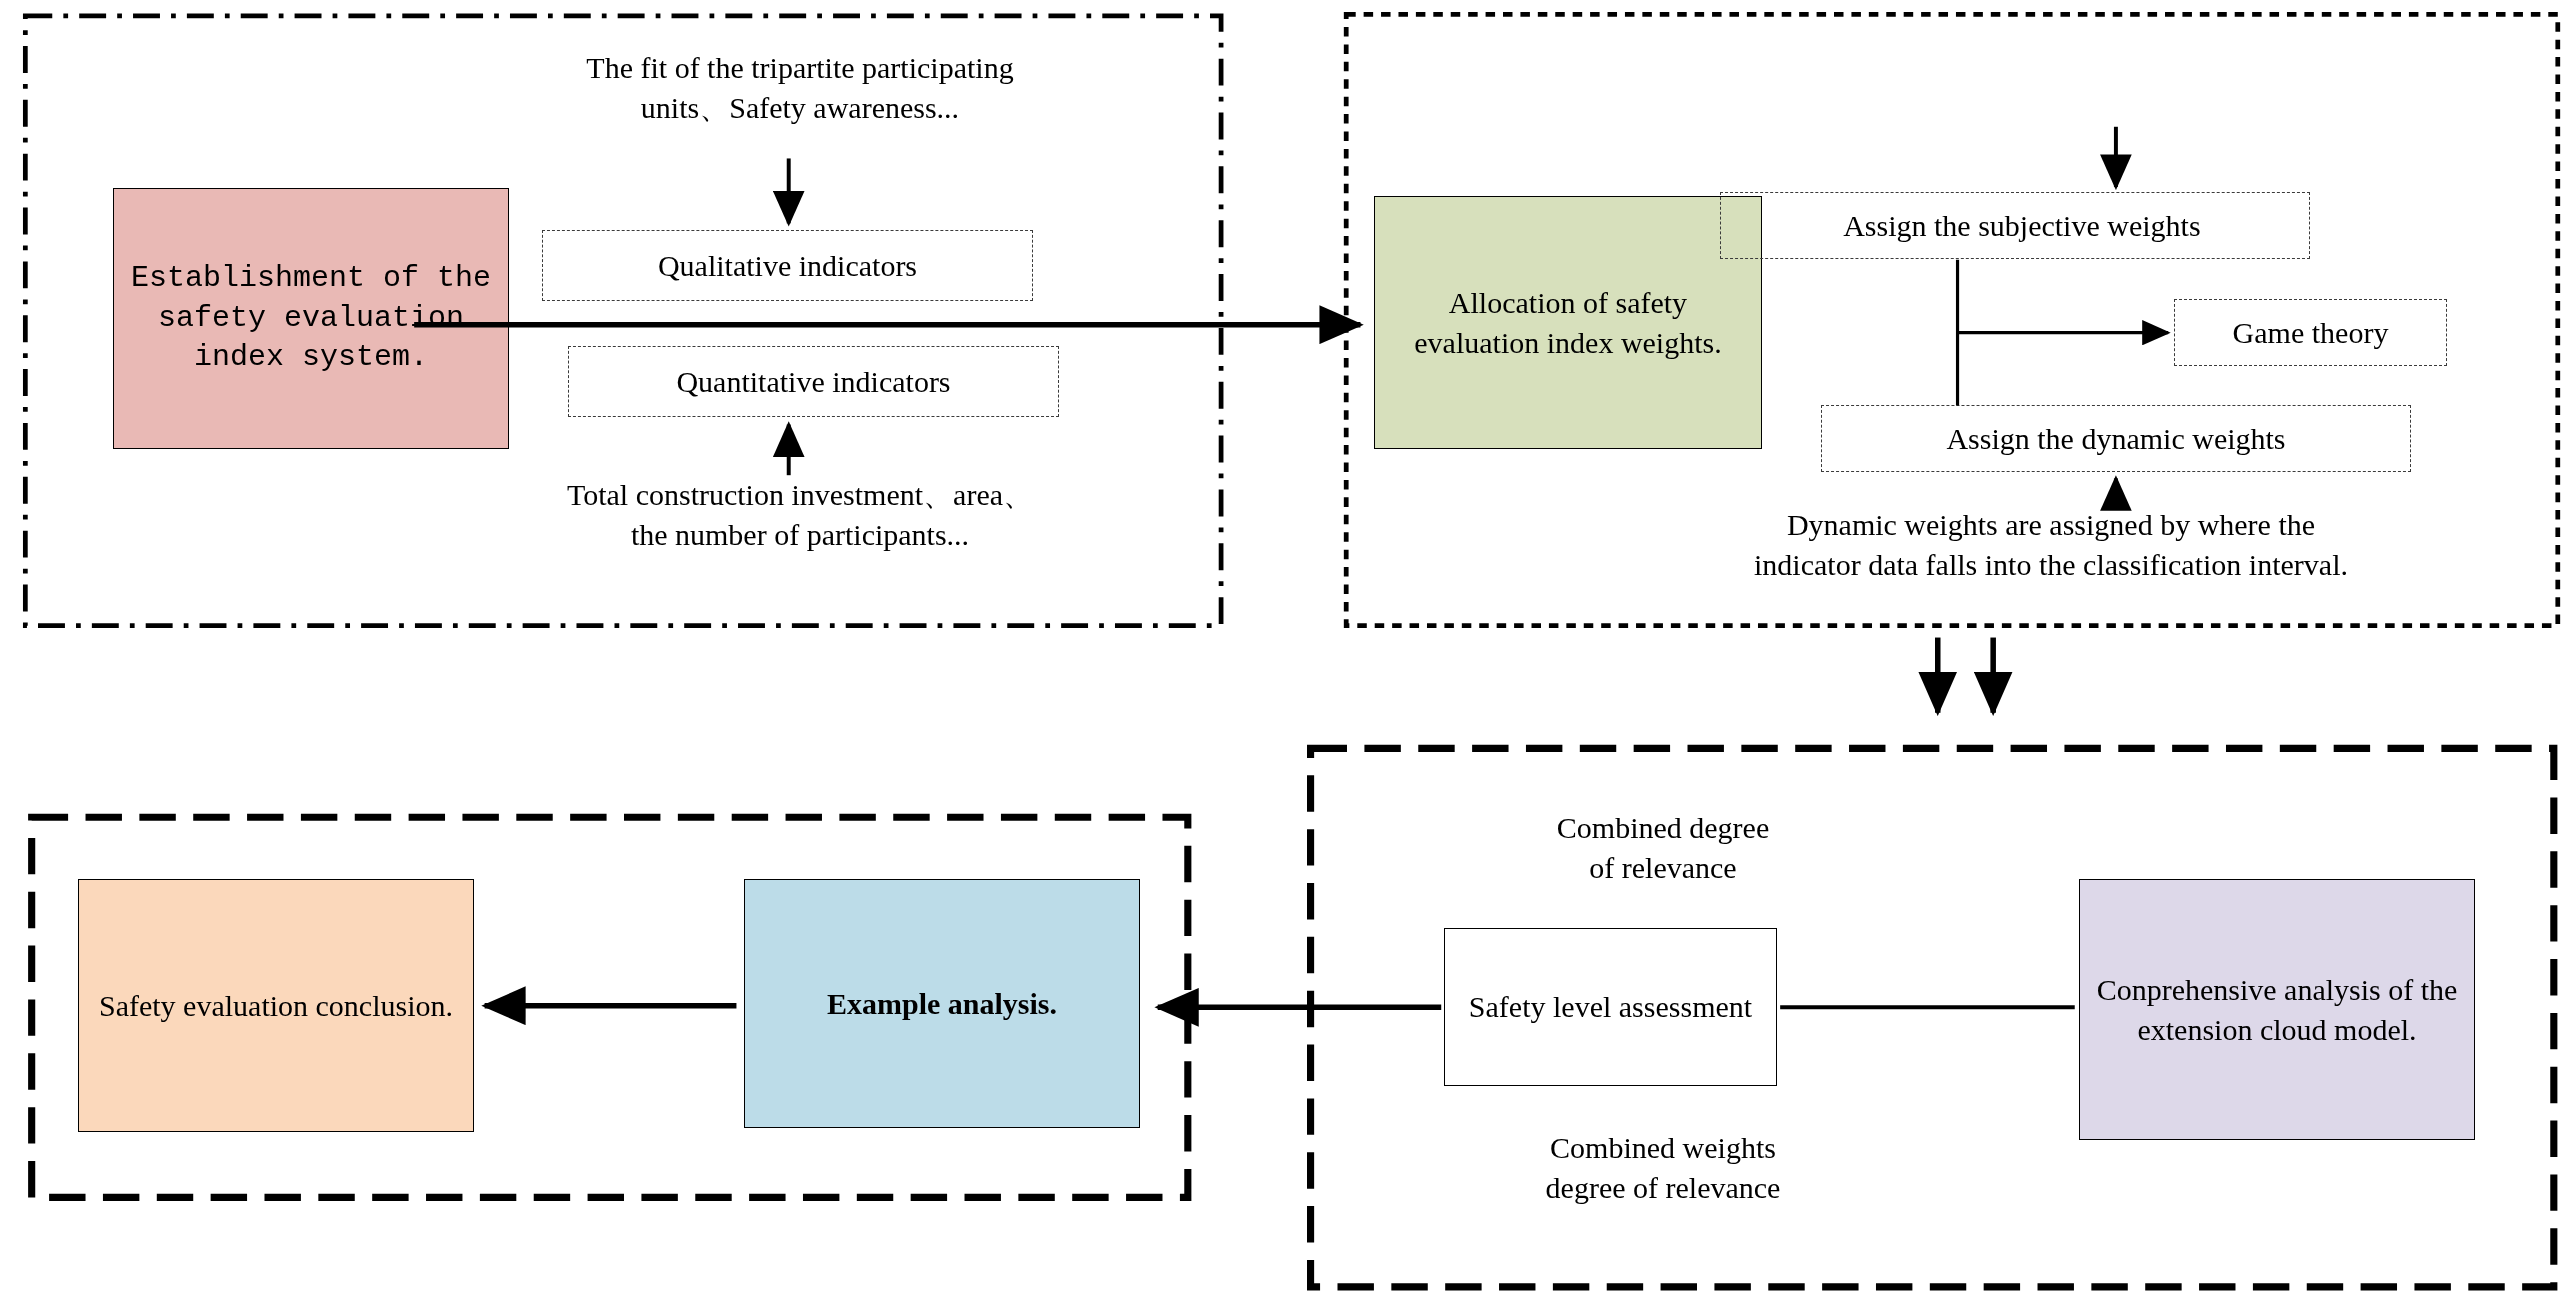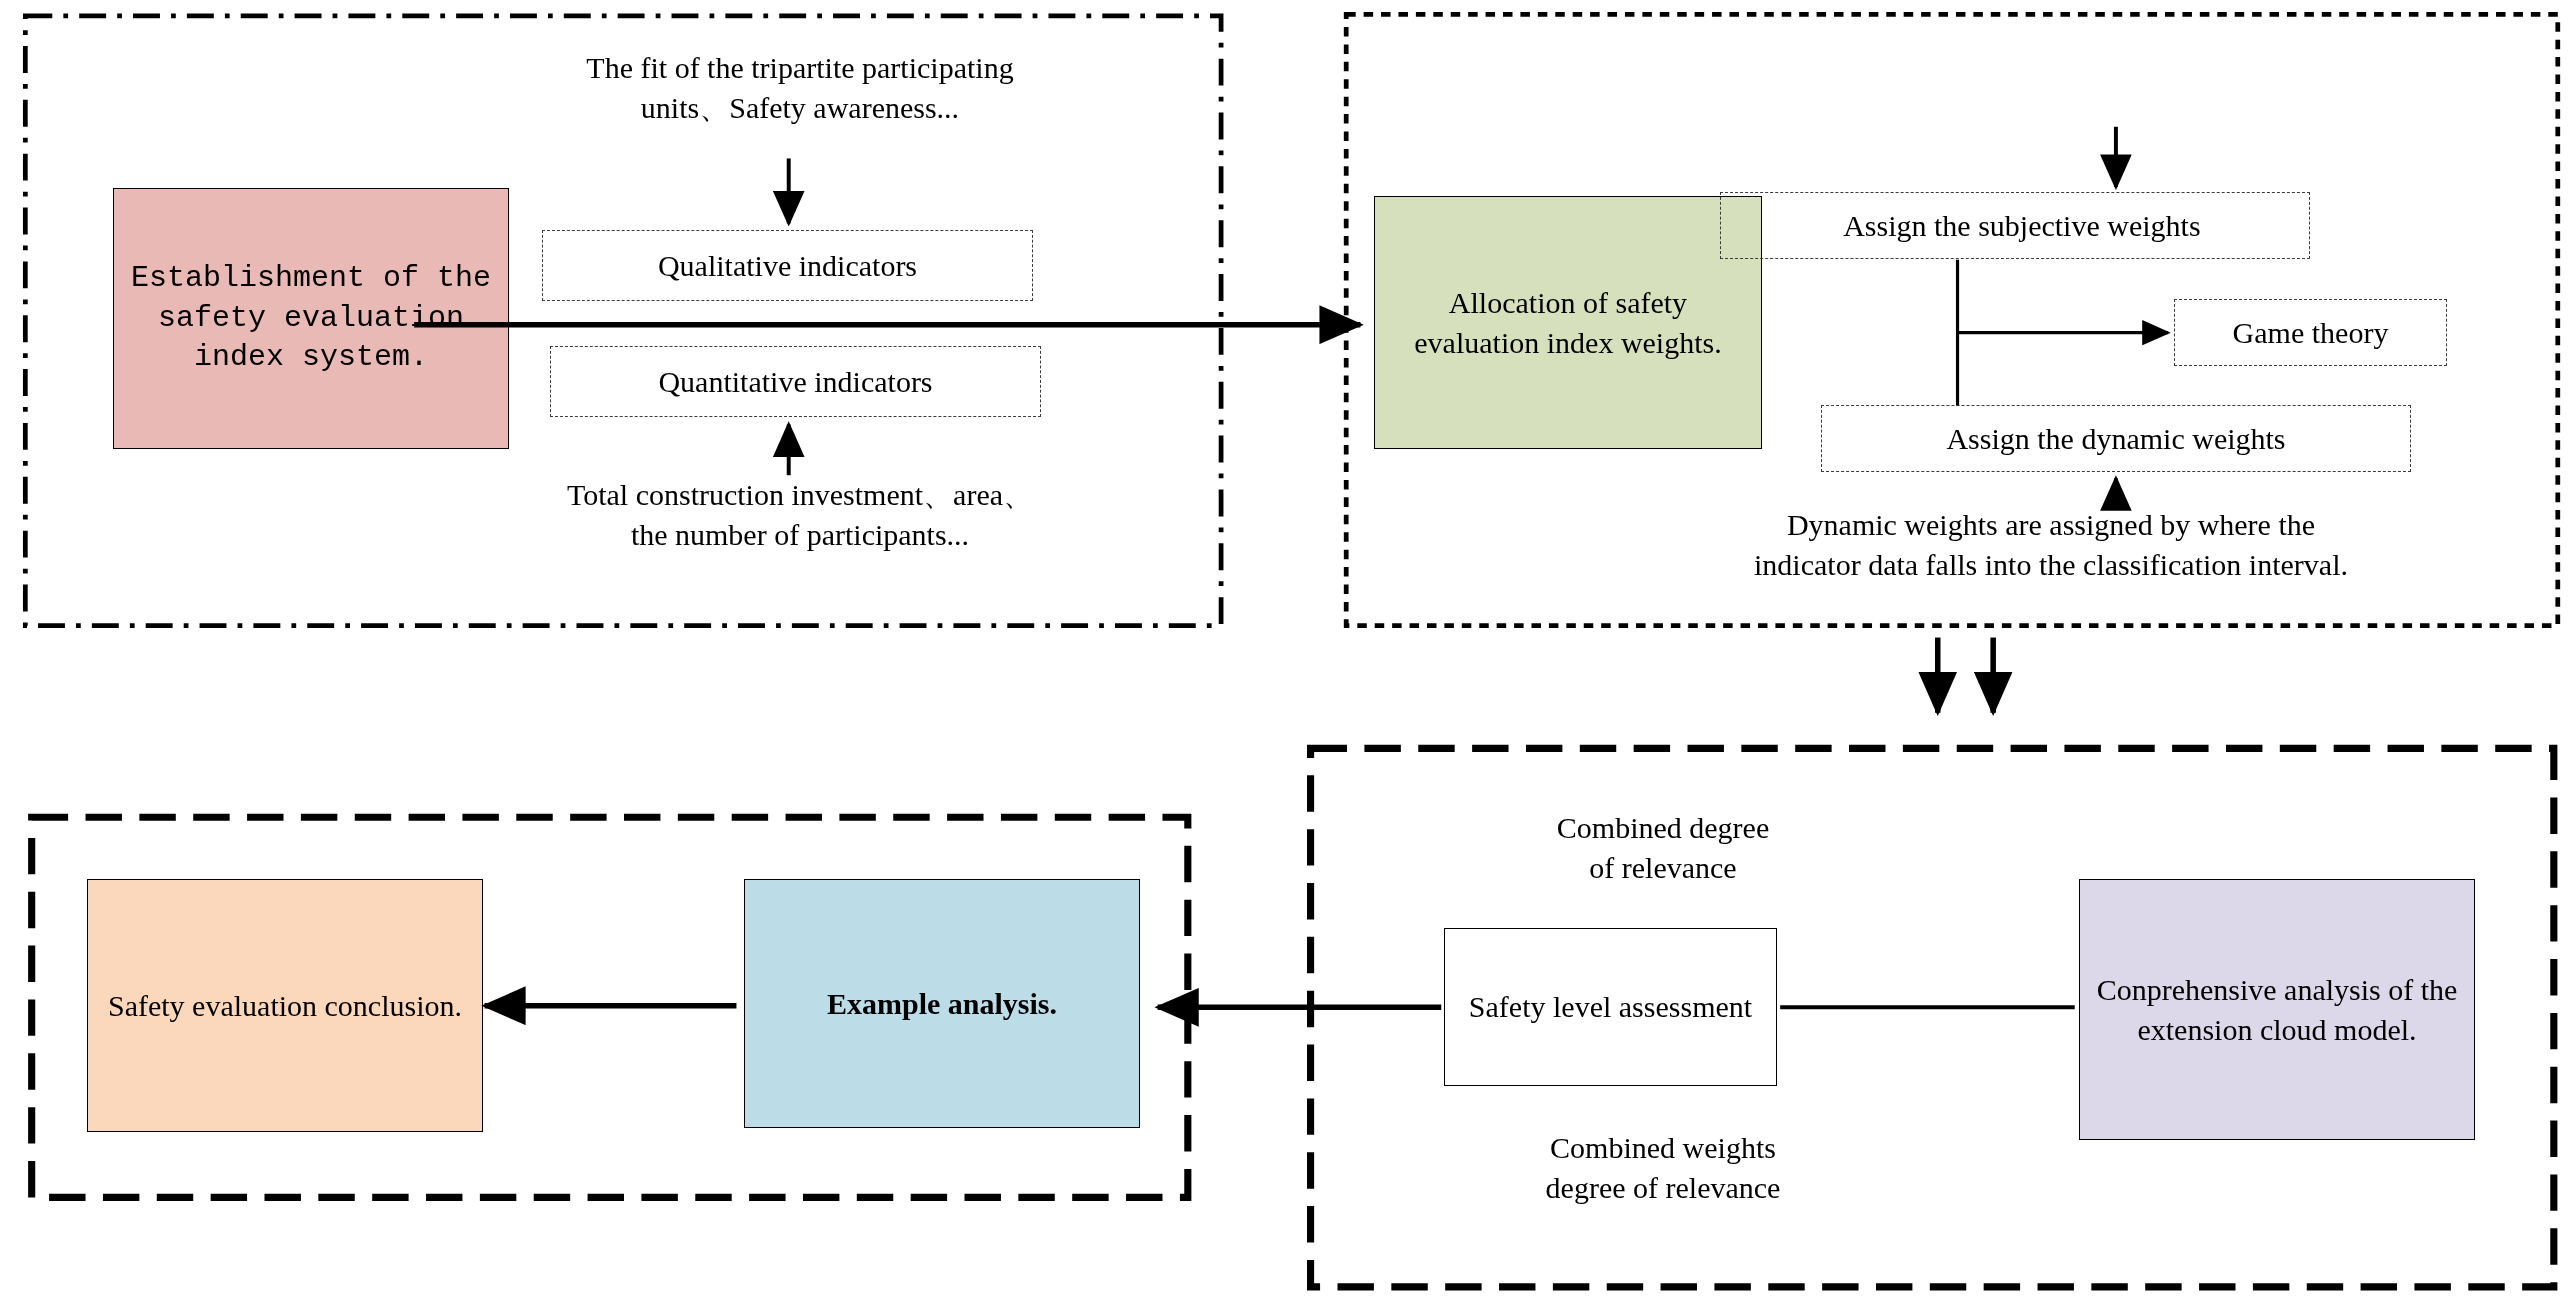--- a/index.html
+++ b/index.html
@@ -96,21 +96,21 @@
   <div class="caption fs-38" style="left:420px; top:48px; width:760px;">The fit of the tripartite participating
 units、Safety awareness...</div>
 
   <div class="box box-pink fs-38" style="left:113px; top:188px; width:396px; height:261px; flex-direction:column;font-family:Liberation Mono, monospace;">Establishment of
 the safety
 evaluation index
 system.</div>
 
   <div class="dbox fs-38" style="left:542px; top:230px; width:491px; height:71px;">Qualitative indicators</div>
 
-  <div class="dbox fs-38" style="left:550px; top:346px; width:491px; height:71px;">Quantitative indicators</div>
+  <div class="dbox fs-38" style="left:568px; top:346px; width:491px; height:71px;">Quantitative indicators</div>
 
   <div class="caption fs-38" style="left:412px; top:475px; width:776px;">Total construction investment、area、
 the number of participants...</div>
 
 
   <div class="box box-green fs-38" style="left:1374px; top:196px; width:388px; height:253px; flex-direction:column;">Allocation of
 safety evaluation
 index weights.</div>
 
   <div class="dbox fs-38" style="left:1720px; top:192px; width:590px; height:67px;padding-left:20px;">Assign the subjective weights</div>
@@ -129,21 +129,21 @@
 assessment</div>
 
   <div class="box box-purple fs-38" style="left:2079px; top:879px; width:396px; height:261px; flex-direction:column;">Conprehensive
 analysis of the
 extension cloud
 model.</div>
 
   <div class="caption fs-38" style="left:1457px; top:1128px; width:412px;">Combined weights
 degree of relevance</div>
 
-  <div class="box box-orange fs-38" style="left:87px; top:879px; width:396px; height:253px; flex-direction:column;">Safety evaluation
+  <div class="box box-orange fs-38" style="left:78px; top:879px; width:396px; height:253px; flex-direction:column;">Safety evaluation
 conclusion.</div>
 
   <div class="box box-blue fs-38" style="left:744px; top:879px; width:396px; height:249px; flex-direction:column;font-weight:bold;">Example analysis.</div>
 
   <svg id="connectors" viewBox="0 0 3253 1644" width="2576" height="1302">
     <defs>
       <marker id="arrowhead" markerWidth="9" markerHeight="8" refX="8.2" refY="4" orient="auto" markerUnits="strokeWidth">
         <path d="M0,0 L9,4 L0,8 Z" fill="#000"></path>
       </marker>
       <marker id="arrowhead-big" markerWidth="8" markerHeight="7" refX="7.4" refY="3.5" orient="auto" markerUnits="strokeWidth">

